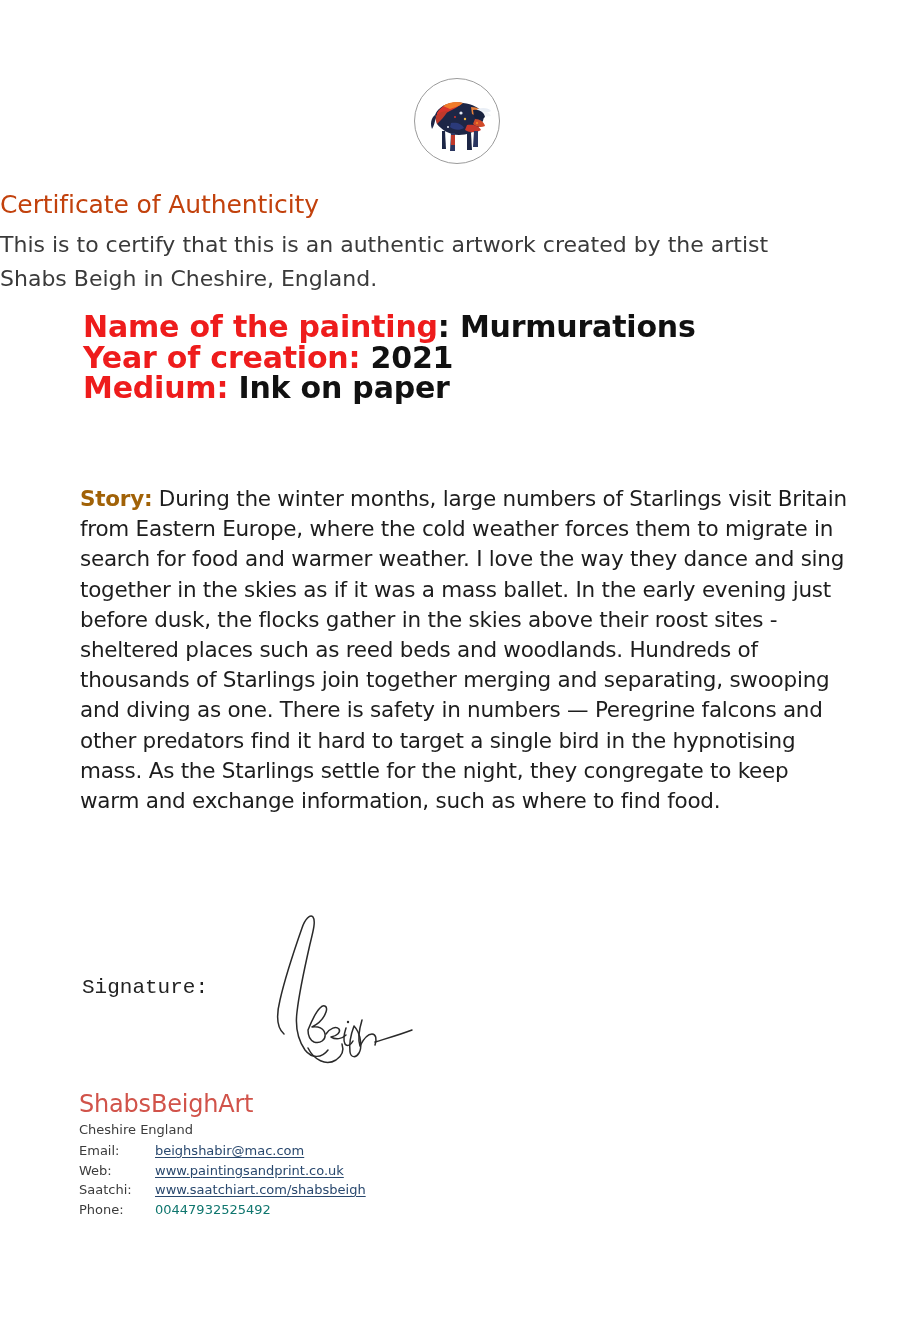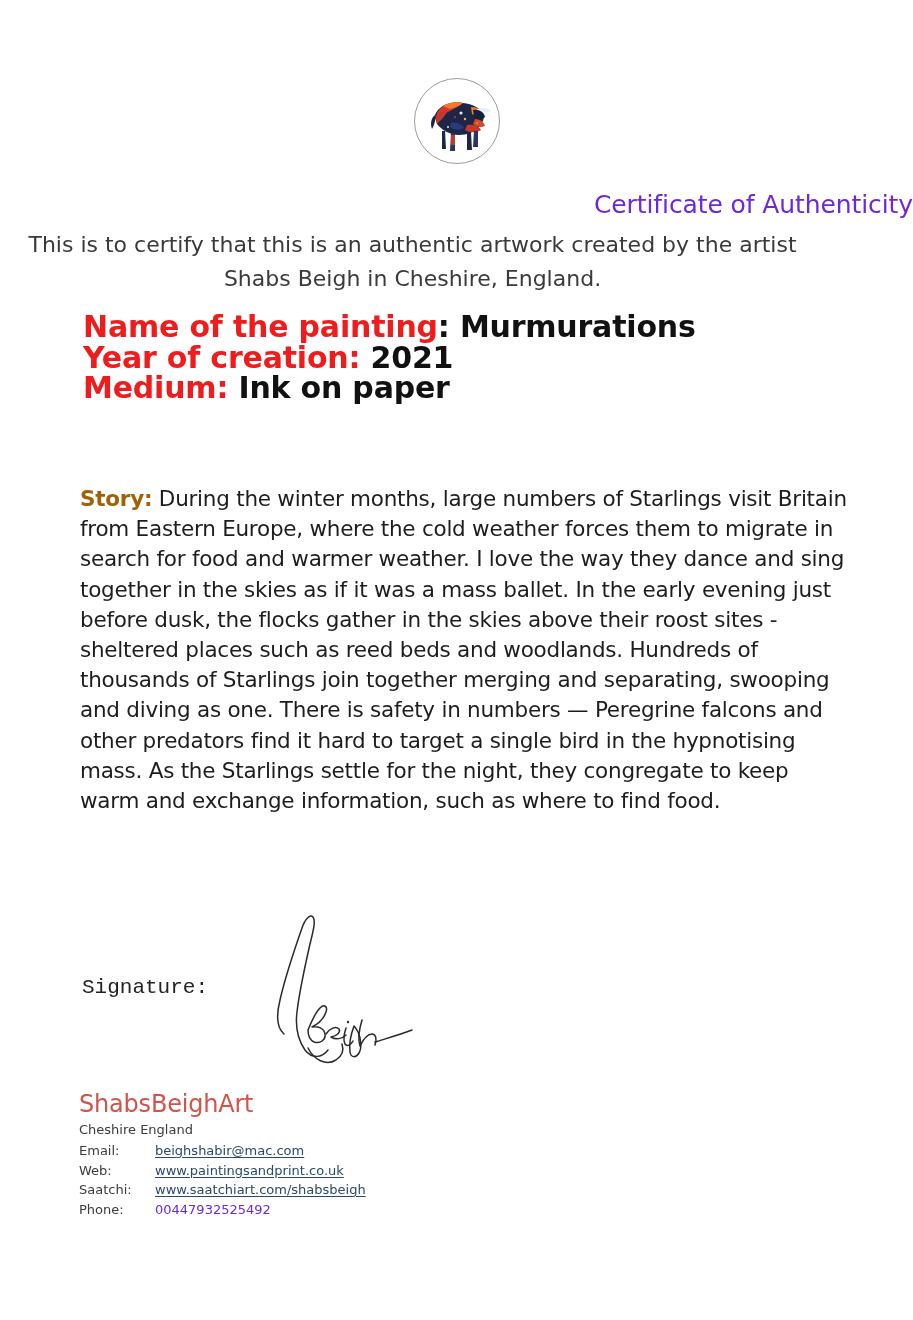--- a/index.html
+++ b/index.html
@@ -42,33 +42,33 @@
     overflow: hidden;
   }
   .logo-circle svg { display: block; }
 
   
   .cert-title {
     position: absolute;
     top: 190px;
     left: 0;
     width: 913px;
-    text-align: right;
+    text-align: left;
     font-family: "DejaVu Sans", sans-serif;
     font-size: 25px;
     font-weight: 400;
     letter-spacing: -0.1px;
-    color: #6d28d9;
+    color: #c2410c;
   }
   .cert-sub {
     position: absolute;
     top: 228px;
     left: 0;
     width: 825px;
-    text-align: center;
+    text-align: left;
     font-family: "DejaVu Sans", sans-serif;
     font-size: 22px;
     font-weight: 400;
     line-height: 34px;
     color: #3a3a3a;
   }
   .cert-sub .l2 { display: block; }
 
   
   .meta {
@@ -152,21 +152,21 @@
   }
   .contact .crow {
     display: flex;
     align-items: baseline;
   }
   .contact .ck {
     width: 76px;
     flex: 0 0 76px;
     color: #3b3b3b;
   }
-  .contact .cv { color: #6d28d9; }
+  .contact .cv { color: #0f766e; }
   .contact .cv.link {
     color: #29486e;
     text-decoration: underline;
     text-underline-offset: 1.5px;
   }
 </style>
 </head>
 <body>
 
 <div class="page">

